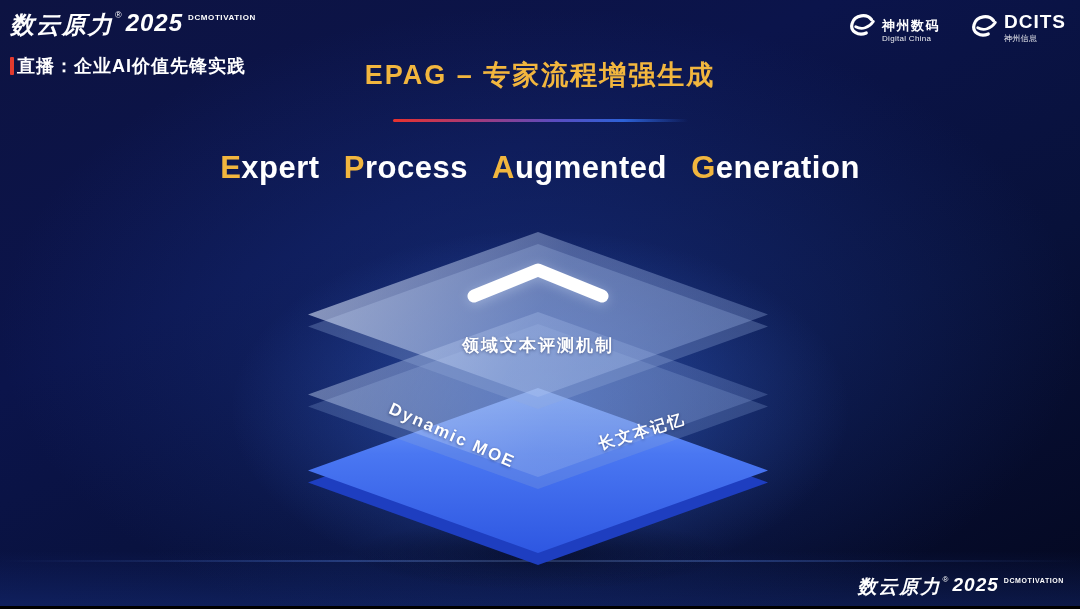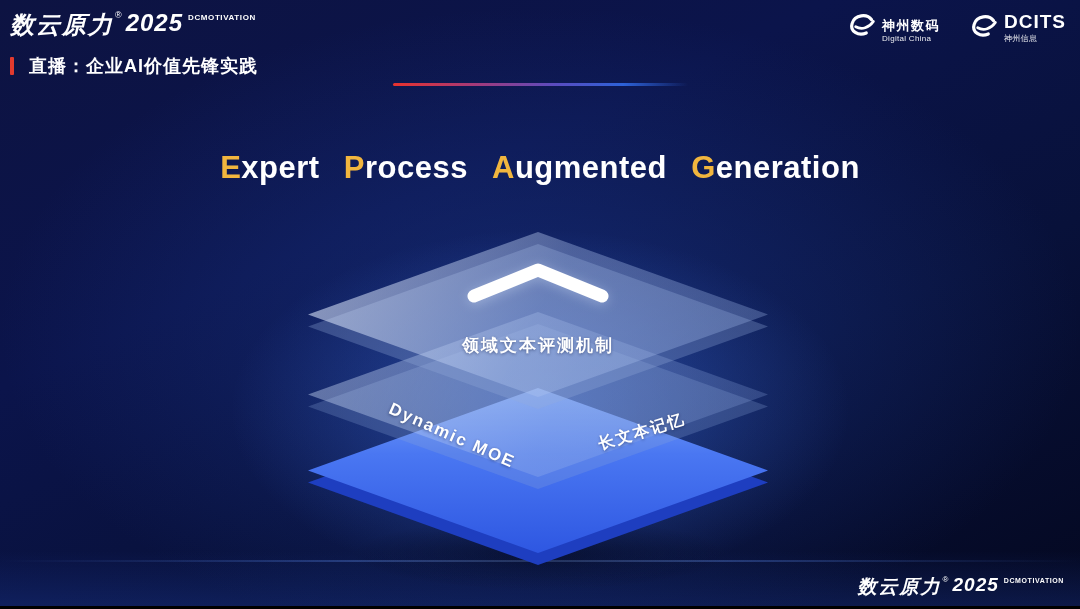--- a/index.html
+++ b/index.html
@@ -22,21 +22,21 @@
     background:linear-gradient(180deg, rgba(25,55,150,0) 0%, rgba(30,62,160,0.30) 100%);
   }
 
   
   .brand { display:flex; align-items:flex-start; }
   .brand-main { font-weight:bold; font-style:italic; font-size:24px; letter-spacing:2px; }
   .brand-reg { font-size:9px; margin:1px 0 0 1px; }
   .brand-year { font-weight:bold; font-style:italic; font-size:24px; margin-left:4px; letter-spacing:1px; }
   .brand-sub { display:flex; flex-direction:row; font-size:8px; font-weight:bold; line-height:1.15; margin:4px 0 0 5px; letter-spacing:0.6px; }
   .top-left { position:absolute; left:10px; top:9px; z-index:6; }
-  .live-row { display:flex; align-items:center; gap:15px; margin-top:13px; }
+  .live-row { display:flex; align-items:center; gap:3px; margin-top:13px; }
   .red-bar { width:4px; height:18px; background:#e23a2e; border-radius:1px; }
   .live-text { font-size:18px; font-weight:bold; letter-spacing:1px; }
 
   .bottom-right { position:absolute; right:16px; bottom:6px; z-index:6; }
   .bottom-right .brand-main, .bottom-right .brand-year { font-size:19px; }
   .bottom-right .brand-sub { font-size:7px; margin-top:3px; }
   .bottom-right .brand-reg { font-size:8px; }
 
   
   .title-block { position:absolute; left:0; right:0; top:57px; text-align:center; z-index:5; }
@@ -105,20 +105,21 @@
         <span>MOTIVATION</span>
       </span>
     </div>
     <div class="live-row">
       <span class="red-bar"></span>
       <span class="live-text">直播：企业AI价值先锋实践</span>
     </div>
   </div>
 
   <div class="title-block">
+    <h1 class="slide-title">EPAG – 专家流程增强生成</h1>
     <div class="title-underline"></div>
   </div>
 
   <div class="logos">
     <div class="logo">
       <span class="logo-icon">
         <svg width="30" height="28" viewBox="0 0 34 30">
           <path d="M29 9 C24 2 10 3 7 13 C4 22 14 28 23 24" stroke="#fff" stroke-width="3.6" fill="none" stroke-linecap="round"></path>
           <path d="M11 17 C18 21 26 18 31 11" stroke="#fff" stroke-width="3.2" fill="none" stroke-linecap="round"></path>
         </svg>

